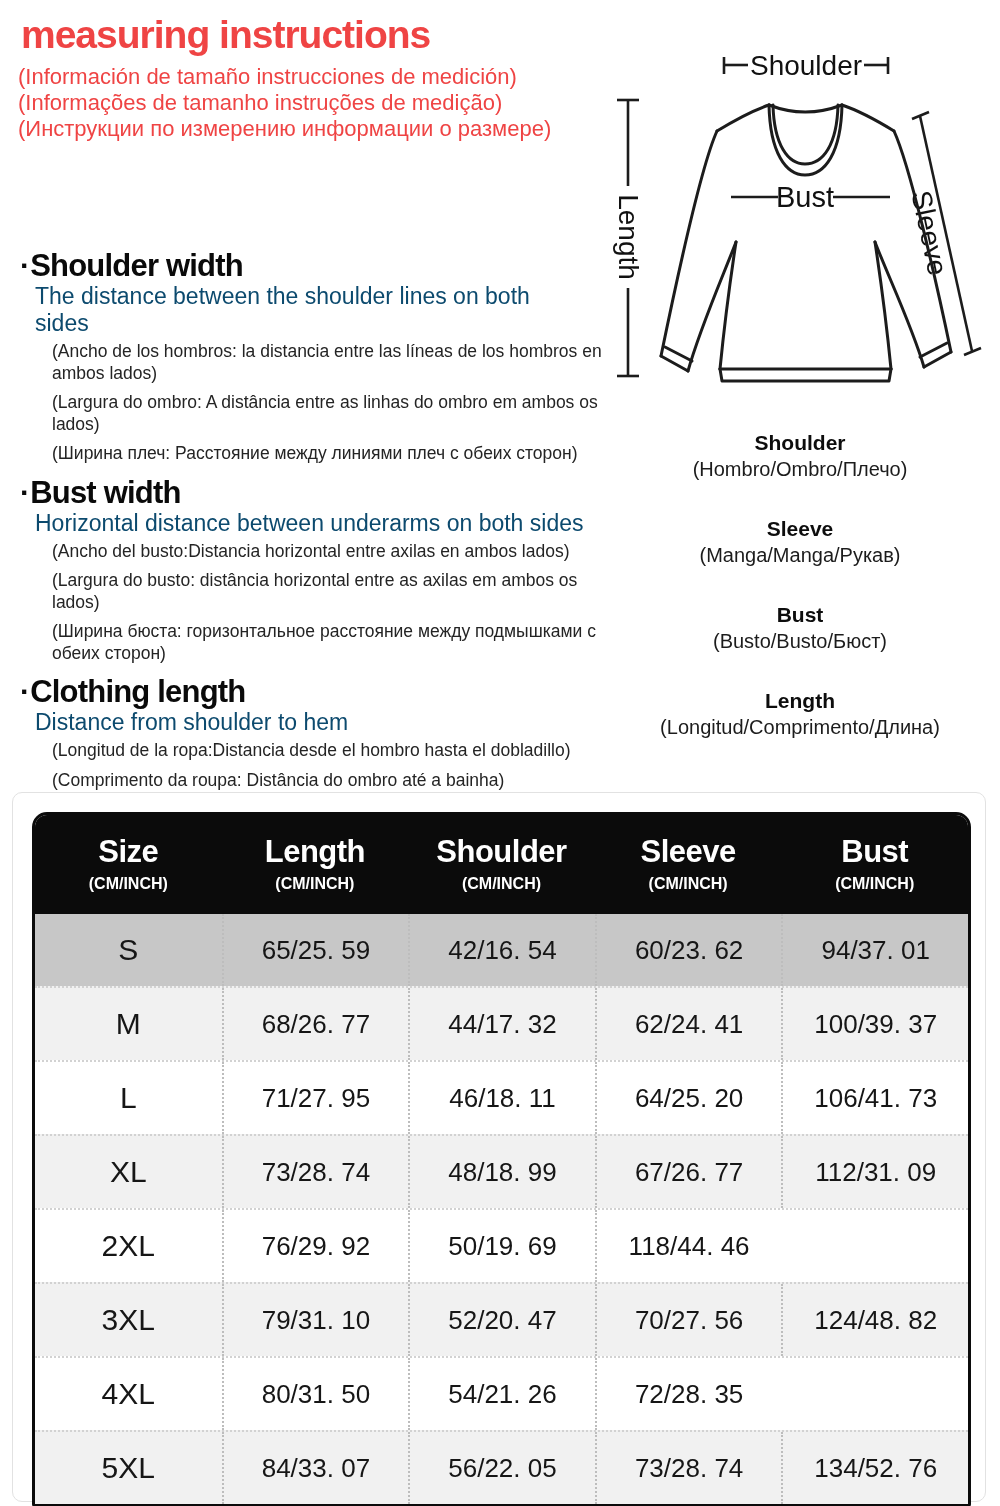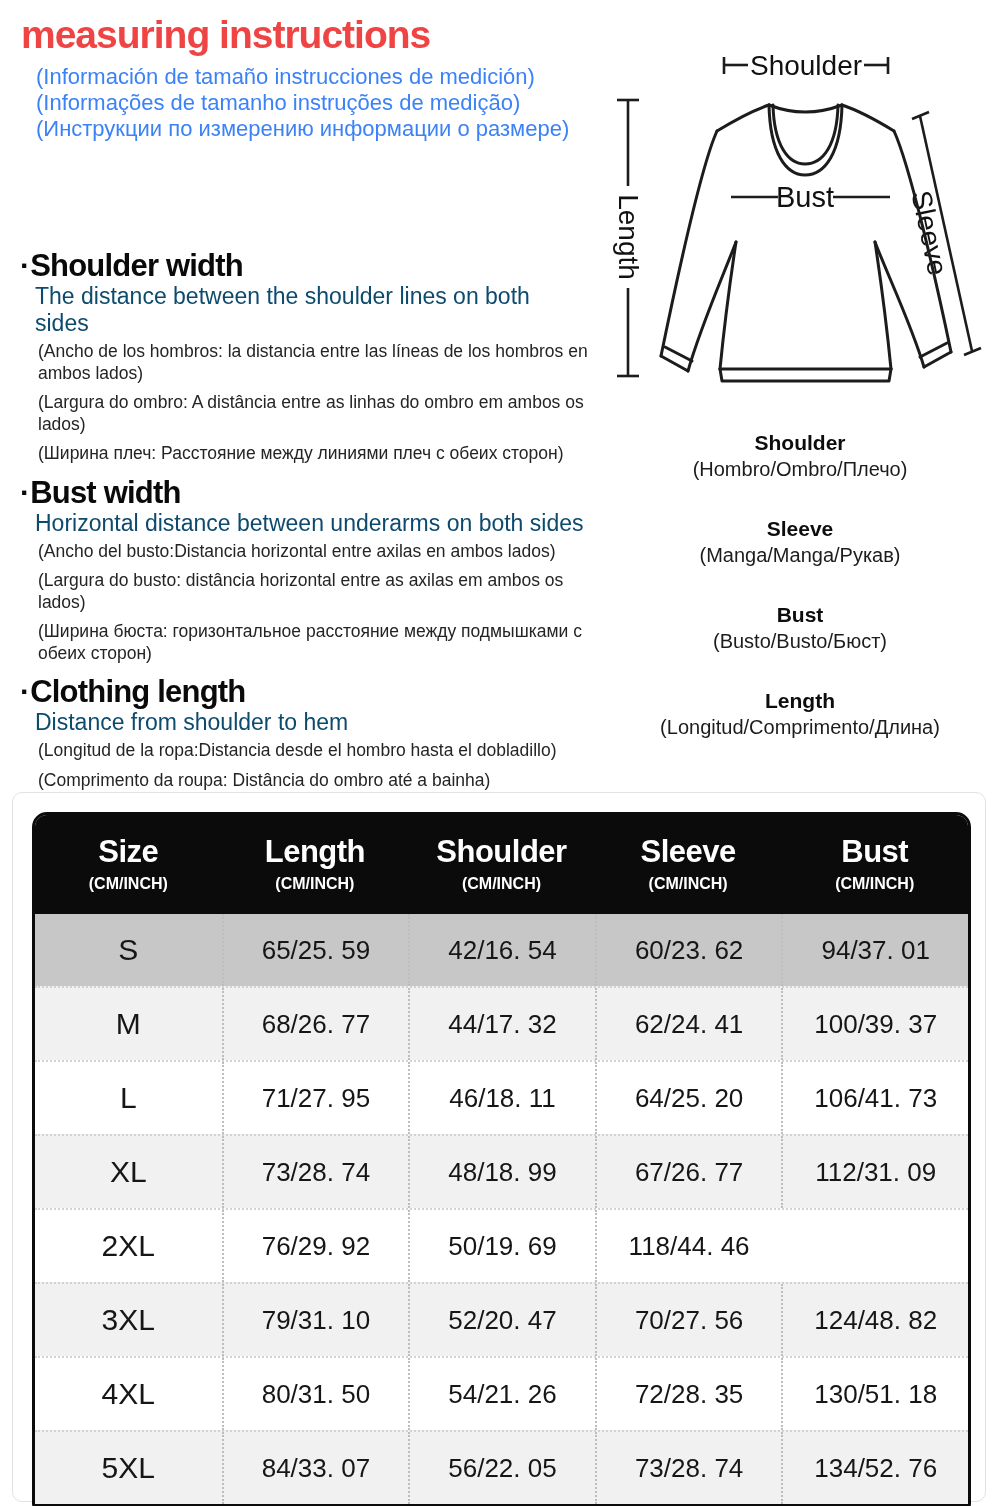--- a/index.html
+++ b/index.html
@@ -6,29 +6,29 @@
   #page {
     position:relative; width:1000px; height:1506px; overflow:hidden;
     background:#fff; color:#111;
     font-family:"Liberation Sans", sans-serif;
   }
 
   
   .hdr { position:absolute; left:18px; top:12px; width:585px; }
   .hdr-title { font-size:63px; font-weight:700; letter-spacing:-2.5px; line-height:1.12; color:#0a0a0a; }
   .hdr-sub   { font-size:39px; font-weight:700; letter-spacing:-1px; margin:1px 0 7px 3px; color:#ef4444; }
-  .hdr-tr    { font-size:22px; line-height:26px; color:#3b82f6; margin-left:18px; }
+  .hdr-tr    { font-size:22px; line-height:26px; color:#ef4444; margin-left:0; }
 
   
   .sections { position:absolute; left:20px; top:248px; width:566px; }
   .section  { margin-bottom:10px; }
   .sec-head { font-size:31px; font-weight:700; letter-spacing:-0.8px; line-height:35px; color:#0a0a0a; }
   .sec-head .bullet { font-size:30px; margin-right:1px; }
   .sec-desc { font-size:23px; line-height:27px; color:#0c4a6e; margin-left:15px; }
-  .sec-trs  { margin:4px 0 0 18px; width:556px; }
+  .sec-trs  { margin:4px 0 0 32px; width:556px; }
   .sec-tr   { font-size:17.5px; line-height:21.5px; color:#242424; margin:0 0 8px 0; }
 
   
   .diagram { position:absolute; left:598px; top:28px; width:402px; height:404px; }
   .diagram svg { display:block; }
   .shirt-line { fill:none; stroke:#1c1c1c; stroke-width:3; stroke-linecap:round; stroke-linejoin:round; }
   .measure-line { fill:none; stroke:#1c1c1c; stroke-width:2.6; stroke-linecap:butt; }
   .diag-text { fill:#111; font-family:"Liberation Sans",sans-serif; }
 
   
@@ -252,21 +252,20 @@
         <div class="st-cell">79/31. 10</div>
         <div class="st-cell">52/20. 47</div>
         <div class="st-cell">70/27. 56</div>
         <div class="st-cell">124/48. 82</div>
       </div>
       <div class="st-row row-white">
         <div class="st-cell size">4XL</div>
         <div class="st-cell">80/31. 50</div>
         <div class="st-cell">54/21. 26</div>
         <div class="st-cell">72/28. 35</div>
-        <div class="st-cell">130/51. 18</div>
       </div>
       <div class="st-row row-light">
         <div class="st-cell size">5XL</div>
         <div class="st-cell">84/33. 07</div>
         <div class="st-cell">56/22. 05</div>
         <div class="st-cell">73/28. 74</div>
         <div class="st-cell">134/52. 76</div>
       </div>
 
     </div>

